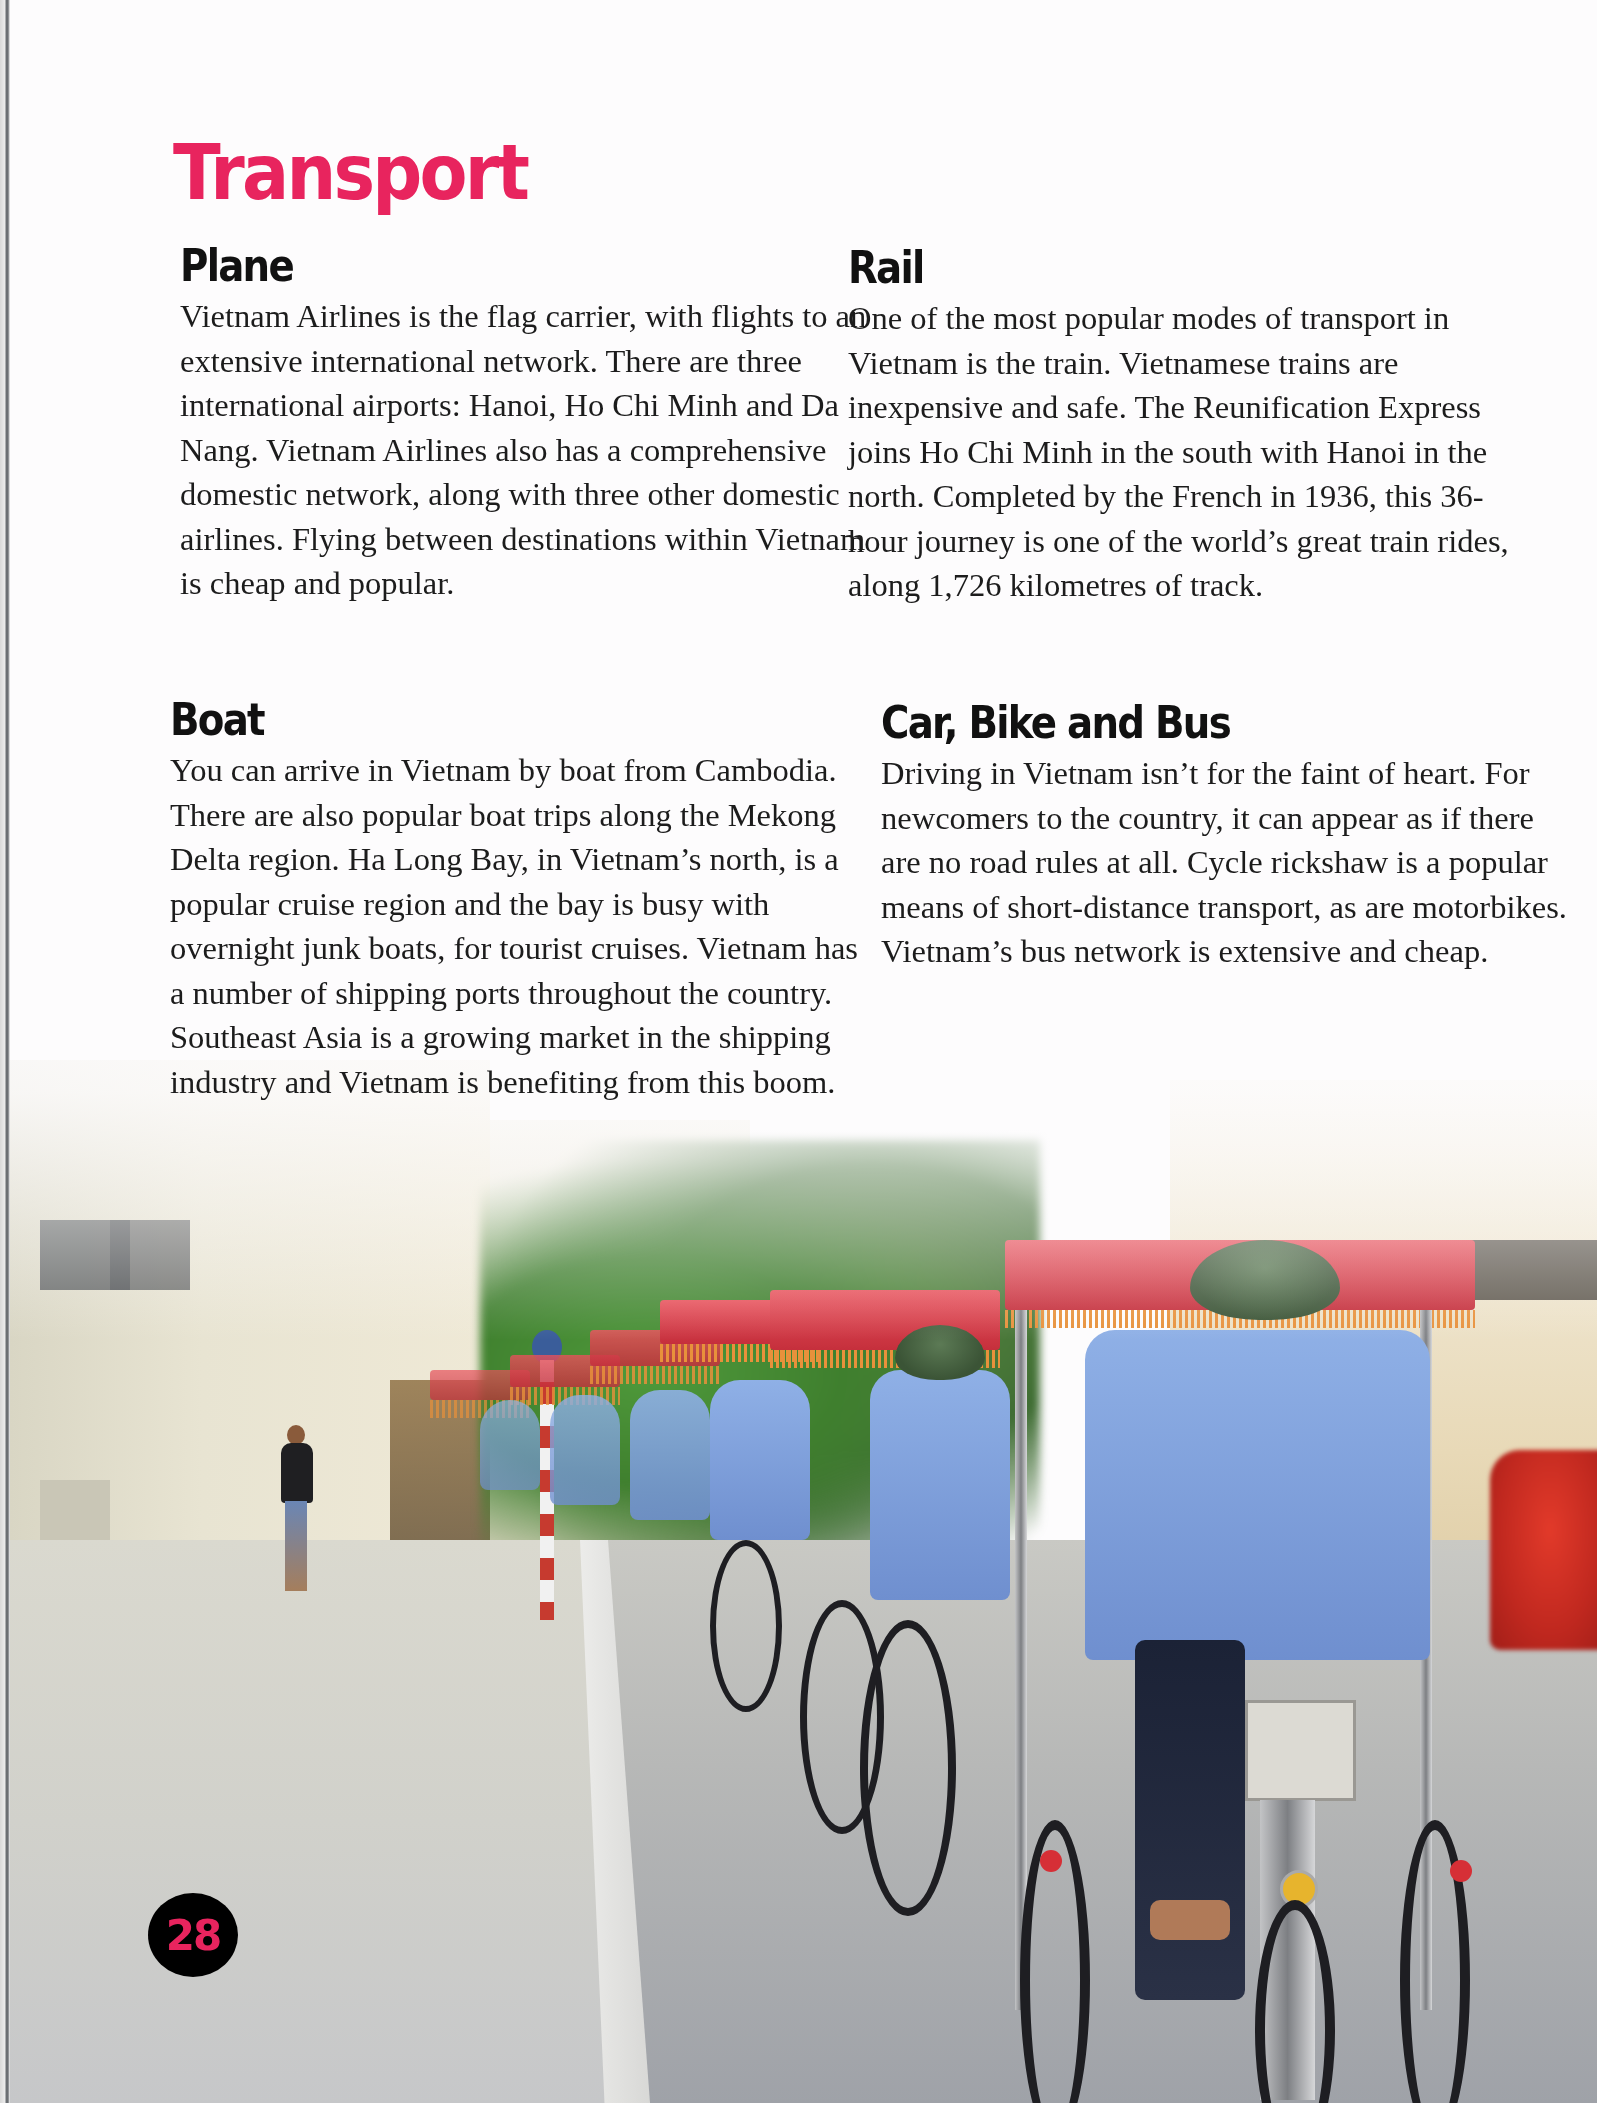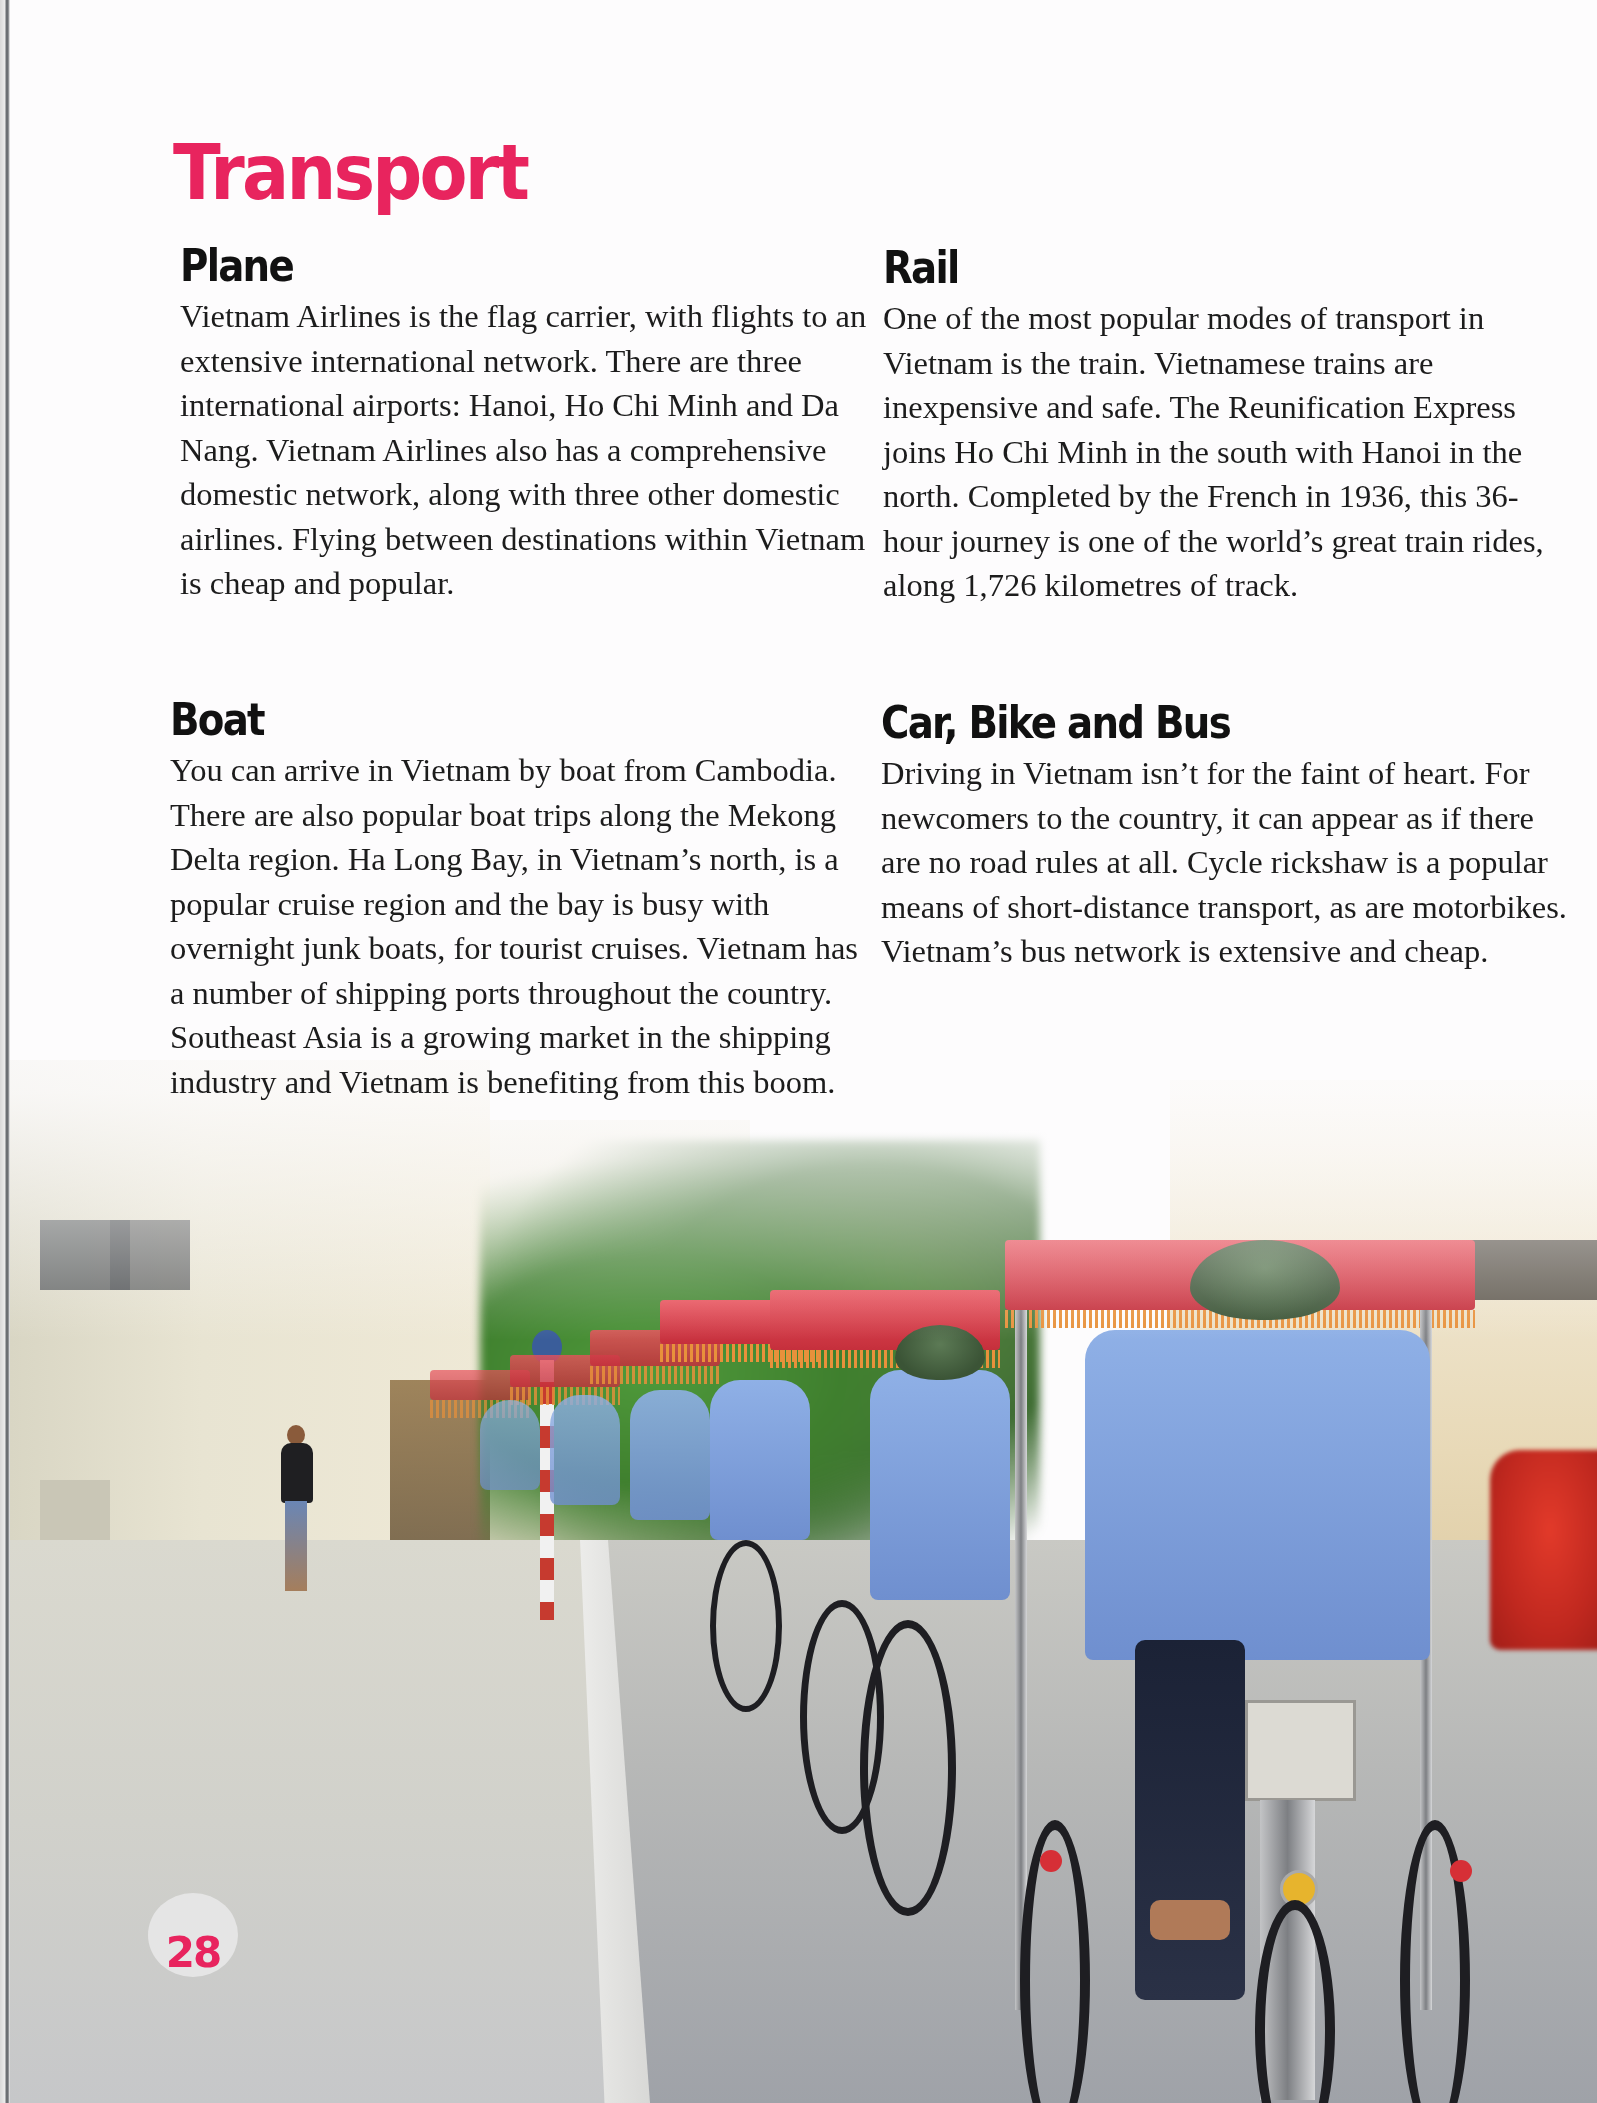--- a/index.html
+++ b/index.html
@@ -98,27 +98,27 @@
   .section { position: absolute; width: 690px; }
   .section h2 {
     margin: 0; font-family: "DejaVu Sans", sans-serif; font-weight: bold;
     font-size: 45px; letter-spacing: -2px; color: #111; line-height: 56px;
     transform: scaleX(0.86); transform-origin: left;
   }
   .section p {
     margin: 0; font-size: 32.5px; line-height: 44.5px; color: #1c1c1c;
   }
   .sec-plane { left: 180px; top: 238px; }
-  .sec-rail { left: 883px; top: 240px; }
+  .sec-rail { left: 848px; top: 240px; }
   .sec-boat { left: 170px; top: 692px; }
   .sec-cbb { left: 881px; top: 695px; }
   .page-badge {
     position: absolute; left: 148px; top: 1893px; width: 90px; height: 84px;
-    border-radius: 50%; background: #e5e5e5;
-    display: flex; align-items: flex-end; justify-content: center;
+    border-radius: 50%; background: #000000;
+    display: flex; align-items: center; justify-content: center;
   }
   .page-badge span {
     font-family: "DejaVu Sans", sans-serif; font-weight: bold;
     font-size: 42px; color: #e8245e; letter-spacing: -2px;
   }
 </style>
 </head>
 <body>
 
 <div class="page-edge"></div>

